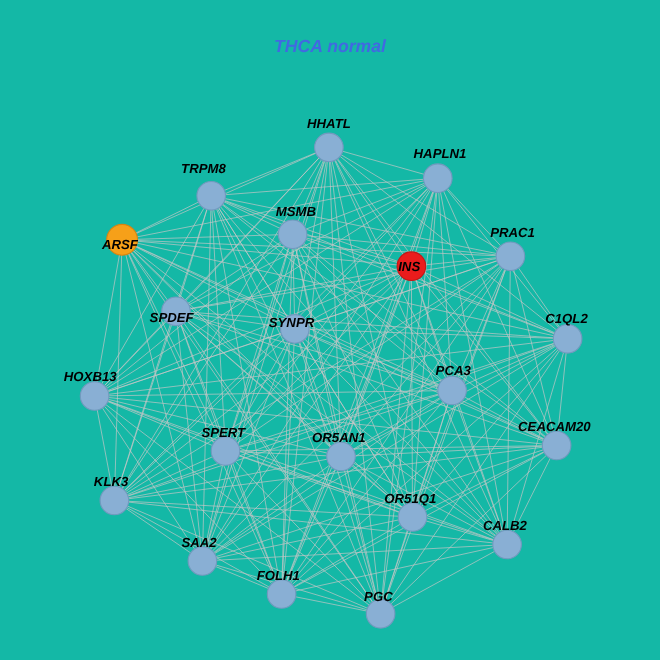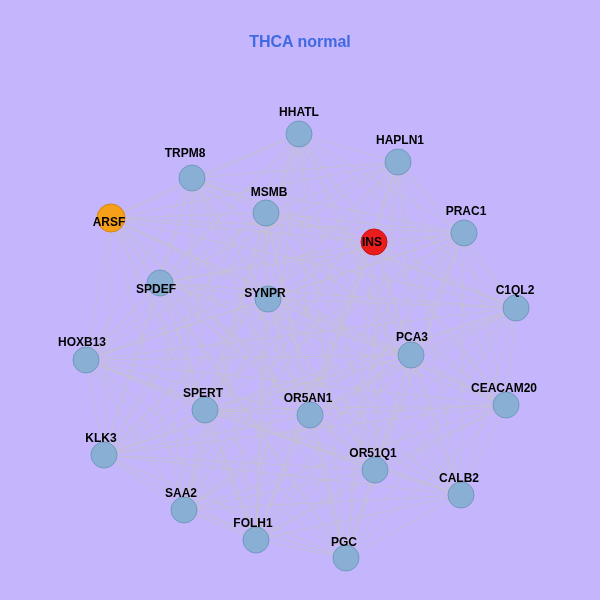--- a/index.html
+++ b/index.html
@@ -5,22 +5,23 @@
   html, body {
     margin: 0;
     padding: 0;
     background: #ffffff;
     font-family: "Liberation Sans", sans-serif;
   }
   .canvas {
     position: relative;
     width: 600px;
     height: 600px;
-    background: #c4b5fd;
+    background: #14b8a6;
     overflow: hidden;
+    font-style: italic;
   }
   svg { display: block; }
   .chart-title {
     font-family: "Liberation Sans", sans-serif;
     font-size: 16px;
     font-weight: bold;
     text-anchor: middle;
   }
   .node-label {
     font-family: "Liberation Sans", sans-serif;

